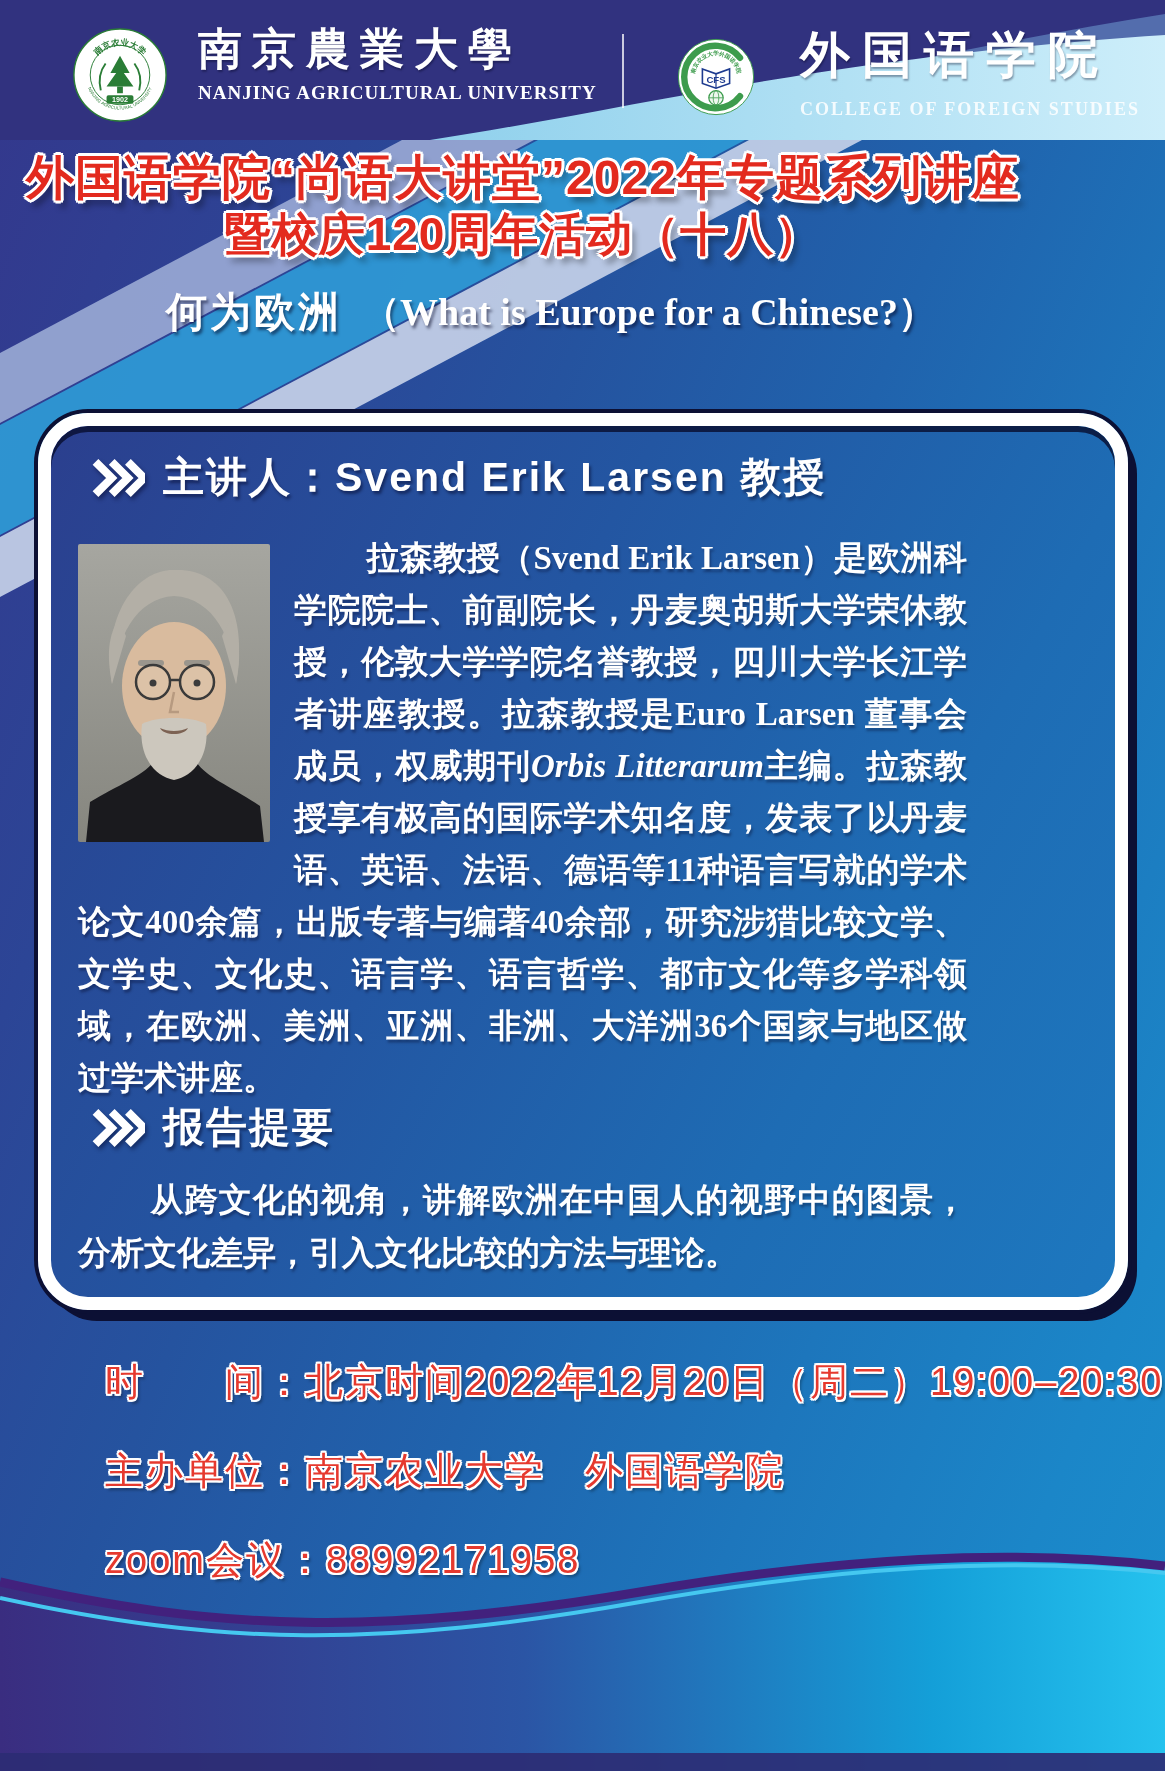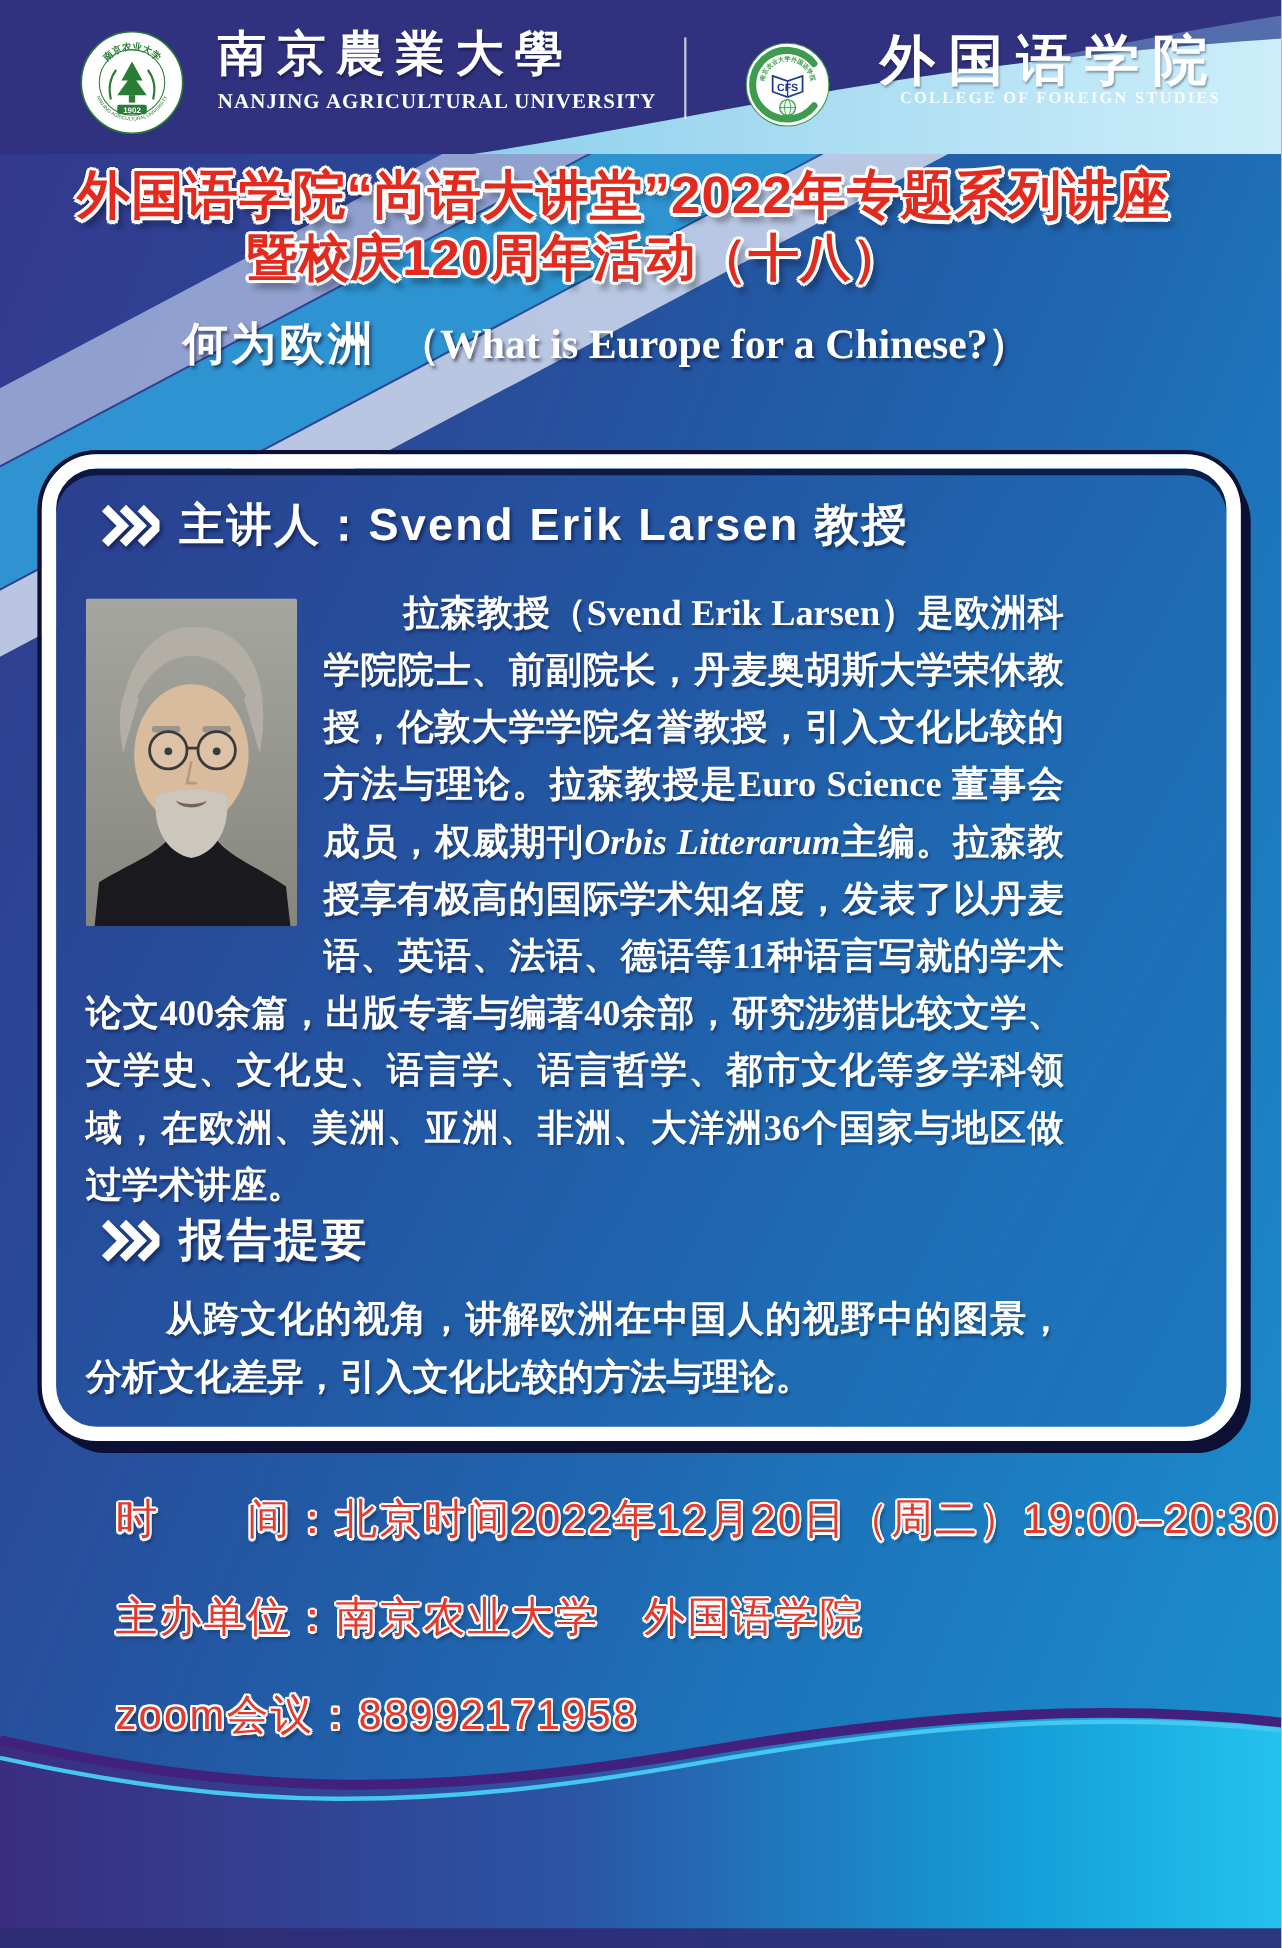--- a/index.html
+++ b/index.html
@@ -13,28 +13,28 @@
   .header{position:absolute;left:0;top:0;width:1165px;height:140px;z-index:4;}
   .header-bg{position:absolute;inset:0;}
   .nau-emblem{position:absolute;left:72px;top:27px;width:96px;height:96px;}
   .cfs-emblem{position:absolute;left:676px;top:37px;width:80px;height:80px;}
   .nau-names{position:absolute;left:198px;top:22px;color:#fff;}
   .nau-cn{font-size:44px;font-weight:700;letter-spacing:10px;line-height:56px;font-family:"Liberation Serif","DejaVu Serif",serif;text-shadow:1px 2px 2px rgba(0,0,30,.35);}
   .nau-en{font-size:19px;font-weight:700;letter-spacing:1px;margin-top:4px;font-family:"Liberation Serif","DejaVu Serif",serif;}
   .divider{position:absolute;left:622px;top:34px;width:2px;height:74px;background:rgba(255,255,255,.75);}
   .cfs-names{position:absolute;left:800px;top:28px;color:#fff;}
   .cfs-cn{font-size:50px;font-weight:700;letter-spacing:12px;line-height:54px;text-shadow:1px 2px 2px rgba(0,0,30,.35);}
-  .cfs-en{font-size:15px;font-weight:700;letter-spacing:2px;margin-top:0;color:rgba(255,255,255,.85);font-family:"Liberation Serif","DejaVu Serif",serif;text-align:right;}
+  .cfs-en{font-size:18px;font-weight:700;letter-spacing:2px;margin-top:17px;color:rgba(255,255,255,.85);font-family:"Liberation Serif","DejaVu Serif",serif;}
   
   .stripes{position:absolute;left:0;top:140px;width:1165px;height:500px;z-index:1;}
   
   .title-block{position:absolute;left:0;top:0;width:1046px;z-index:3;text-align:center;}
   .title-line{position:absolute;left:0;width:100%;font-weight:900;color:#e32a1e;letter-spacing:1px;
     text-shadow:3px 0 0 #fff,-3px 0 0 #fff,0 3px 0 #fff,0 -3px 0 #fff,2.2px 2.2px 0 #fff,-2.2px 2.2px 0 #fff,2.2px -2.2px 0 #fff,-2.2px -2.2px 0 #fff,5px 7px 6px rgba(0,0,0,.4);}
-  .title1{top:146px;font-size:48px;padding-left:44px;}
+  .title1{top:146px;font-size:48px;}
   .title2{top:204px;font-size:46px;}
   .subtitle{position:absolute;left:0;top:285px;width:1046px;display:flex;justify-content:center;align-items:center;gap:20px;z-index:3;color:#fff;padding-left:28px;}
   .subtitle-zh{font-size:41px;font-weight:900;letter-spacing:3px;text-shadow:2px 3px 3px rgba(0,0,30,.5);}
   .subtitle-en{font-size:38px;font-weight:700;font-family:"Liberation Serif","DejaVu Serif",serif;text-shadow:2px 3px 3px rgba(0,0,30,.5);}
   
   .main-box{position:absolute;left:38px;top:413px;width:1090px;height:897px;z-index:5;
     border:13px solid #fff;border-radius:50px;box-sizing:border-box;
     box-shadow:0 0 0 4px #0c1034, 9px 11px 0 0 #0c1034;
     background:linear-gradient(118deg,#2b3f8e 0%,#2356a2 40%,#1e6cb4 72%,#1d78bf 100%);}
   .box-inner{position:absolute;inset:0;border-radius:37px;overflow:hidden;}
@@ -166,21 +166,21 @@
           <rect x="106" y="116" width="26" height="6" rx="3" fill="#9a958c"></rect>
           <circle cx="75" cy="138" r="17" fill="rgba(255,255,255,0.10)" stroke="#3a3a3a" stroke-width="2.5"></circle>
           <circle cx="119" cy="138" r="17" fill="rgba(255,255,255,0.10)" stroke="#3a3a3a" stroke-width="2.5"></circle>
           <line x1="92" y1="136" x2="102" y2="136" stroke="#3a3a3a" stroke-width="2.5"></line>
           <circle cx="75" cy="139" r="3.5" fill="#3b3b3b"></circle>
           <circle cx="119" cy="139" r="3.5" fill="#3b3b3b"></circle>
           <path d="M96,148 L92,168 L101,168" fill="none" stroke="#b79a80" stroke-width="2.5"></path>
           <path d="M64,180 C78,172 114,172 128,180 C132,212 116,232 96,236 C76,232 60,212 64,180 Z" fill="#ccc7bd"></path>
           <path d="M82,184 C90,188 102,188 110,184 C106,192 86,192 82,184 Z" fill="#7c6253"></path>
         </svg>
-        <p><span>拉森教授（Svend Erik Larsen）是欧洲科学院院士、前副院长，丹麦奥胡斯大学荣休教授，伦敦大学学院名誉教授，引入文化比较的方法与理论。拉森教授是Euro Science 董事会成员，权威期刊</span><i>Orbis Litterarum</i><span>主编。拉森教授享有极高的国际学术知名度，发表了以丹麦语、英语、法语、德语等11种语言写就的学术论文400余篇，出版专著与编著40余部，研究涉猎比较文学、文学史、文化史、语言学、语言哲学、都市文化等多学科领域，在欧洲、美洲、亚洲、非洲、大洋洲36个国家与地区做过学术讲座。</span></p>
+        <p><span>拉森教授（Svend Erik Larsen）是欧洲科学院院士、前副院长，丹麦奥胡斯大学荣休教授，伦敦大学学院名誉教授，四川大学长江学者讲座教授。拉森教授是Euro Larsen 董事会成员，权威期刊</span><i>Orbis Litterarum</i><span>主编。拉森教授享有极高的国际学术知名度，发表了以丹麦语、英语、法语、德语等11种语言写就的学术论文400余篇，出版专著与编著40余部，研究涉猎比较文学、文学史、文化史、语言学、语言哲学、都市文化等多学科领域，在欧洲、美洲、亚洲、非洲、大洋洲36个国家与地区做过学术讲座。</span></p>
       </div>
 
       <div class="section-heading h-abstract">
         <svg class="chev" viewBox="0 0 60 44">
           <polyline points="5,4 23,22 5,40" fill="none" stroke="#fff" stroke-width="9"></polyline>
           <polyline points="23,4 41,22 23,40" fill="none" stroke="#fff" stroke-width="9"></polyline>
           <polyline points="41,4 59,22 41,40" fill="none" stroke="#fff" stroke-width="9"></polyline>
         </svg>
         <span class="heading-text">报告提要</span>
       </div>

